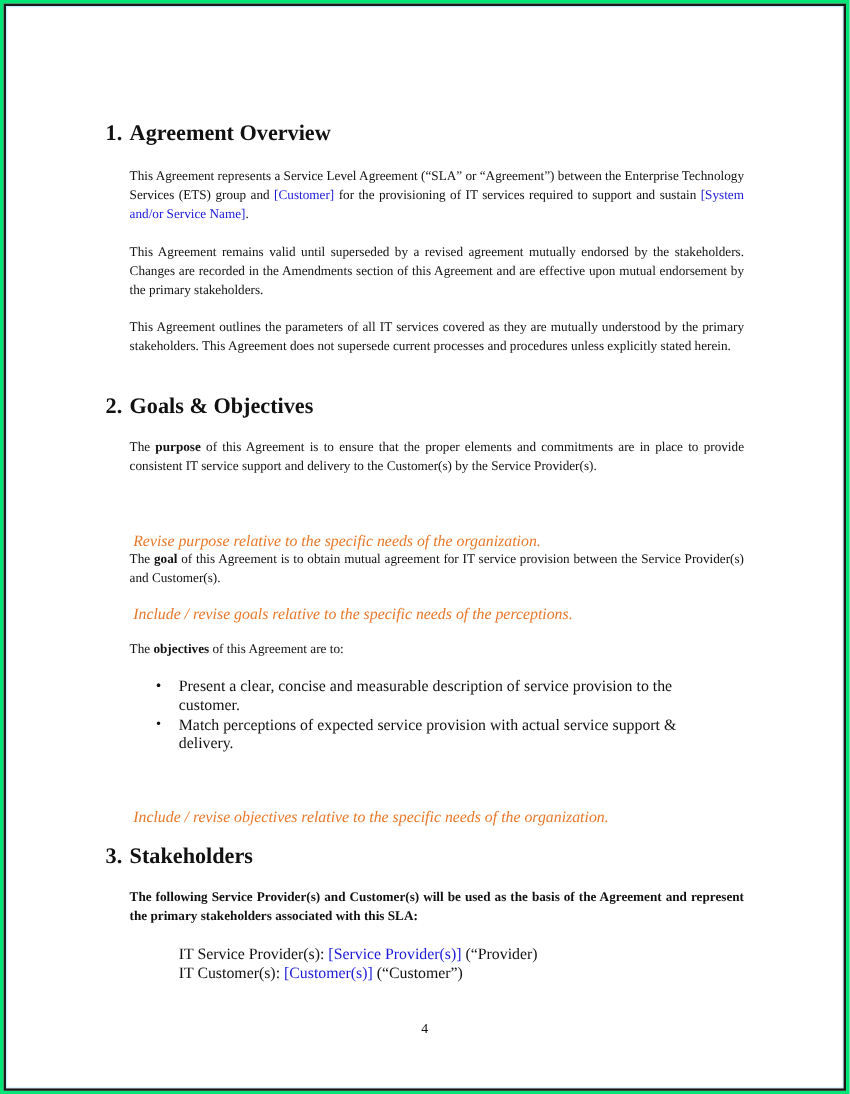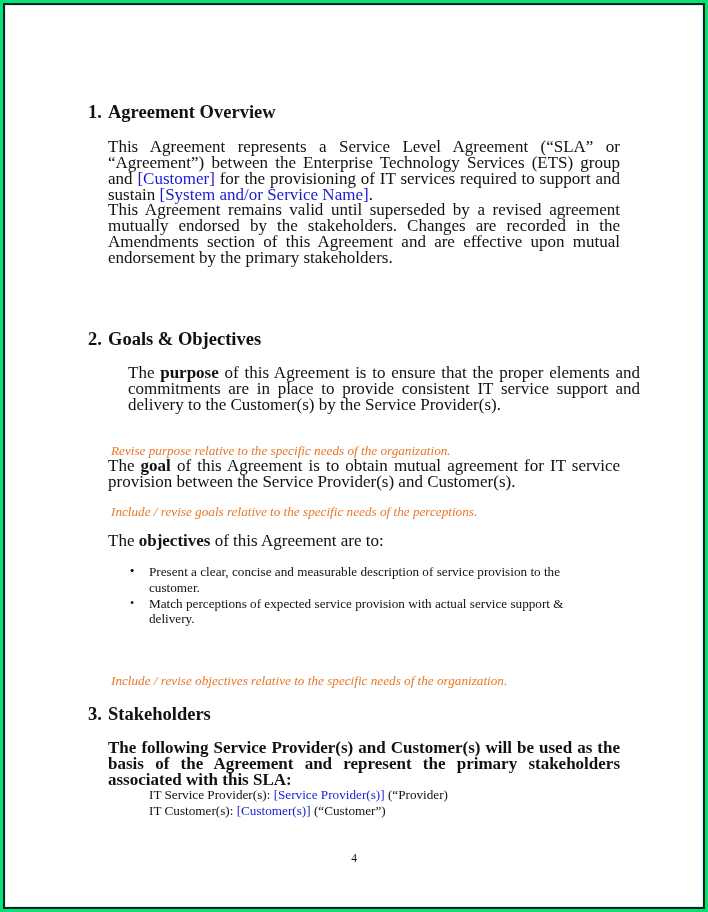--- a/index.html
+++ b/index.html
@@ -20,21 +20,21 @@
       position: absolute; left: 0; top: 0; width: 566px; height: 902px;
     }
     .h {
       position: absolute; left: 83px;
       font-weight: bold; font-size: 18.5px; line-height: 22px;
       white-space: nowrap;
     }
     .h .num { display: inline-block; width: 20px; }
     .p {
       position: absolute; left: 103px; width: 512px;
-      font-size: 17px; line-height: 16px;
+      font-size: 11px; line-height: 16px;
       text-align: justify;
     }
     .p.last-left { text-align-last: left; }
     .ph { color: #1a1ad6; }
     .note {
       position: absolute; left: 106px;
       font-style: italic; font-size: 13.2px; line-height: 16px;
       color: #e8782a; white-space: nowrap;
     }
     .bullets {
@@ -61,26 +61,27 @@
   <div class="page">
 
     <div class="h" style="top:96px;">
       <span class="num">1.</span><span>Agreement Overview</span>
     </div>
 
     <div class="p last-left" style="top:134px;"><span>This Agreement represents a Service Level Agreement (“SLA” or “Agreement”) between the Enterprise Technology Services (ETS) group and </span><span class="ph">[Customer]</span><span> for the provisioning of IT services required to support and sustain </span><span class="ph">[System and/or Service Name]</span><span>.</span></div>
 
     <div class="p last-left" style="top:197px;">This Agreement remains valid until superseded by a revised agreement mutually endorsed by the stakeholders. Changes are recorded in the Amendments section of this Agreement and are effective upon mutual endorsement by the primary stakeholders.</div>
 
+    <div class="p last-left" style="top:260px;">This Agreement outlines the parameters of all IT services covered as they are mutually understood by the primary stakeholders. This Agreement does not supersede current processes and procedures unless explicitly stated herein.</div>
 
     <div class="h" style="top:323px;">
       <span class="num">2.</span><span>Goals &amp; Objectives</span>
     </div>
 
-    <div class="p last-left" style="top:360px;margin-left:20px;"><span>The </span><b>purpose</b><span> of this Agreement is to ensure that the proper elements and commitments are in place to provide consistent IT service support and delivery to the Customer(s) by the Service Provider(s).</span></div>
+    <div class="p last-left" style="top:360px;"><span>The </span><b>purpose</b><span> of this Agreement is to ensure that the proper elements and commitments are in place to provide consistent IT service support and delivery to the Customer(s) by the Service Provider(s).</span></div>
 
     <div class="note" style="top:424px;margin-top:14px;">Revise purpose relative to the specific needs of the organization.</div>
 
     <div class="p last-left" style="top:453px;"><span>The </span><b>goal</b><span> of this Agreement is to obtain mutual agreement for IT service provision between the Service Provider(s) and Customer(s).</span></div>
 
     <div class="note" style="top:499px;">Include / revise goals relative to the specific needs of the perceptions.</div>
 
     <div class="p" style="top:528px;"><span>The </span><b>objectives</b><span> of this Agreement are to:</span></div>
 
     <ul class="bullets" style="top:559px;">

